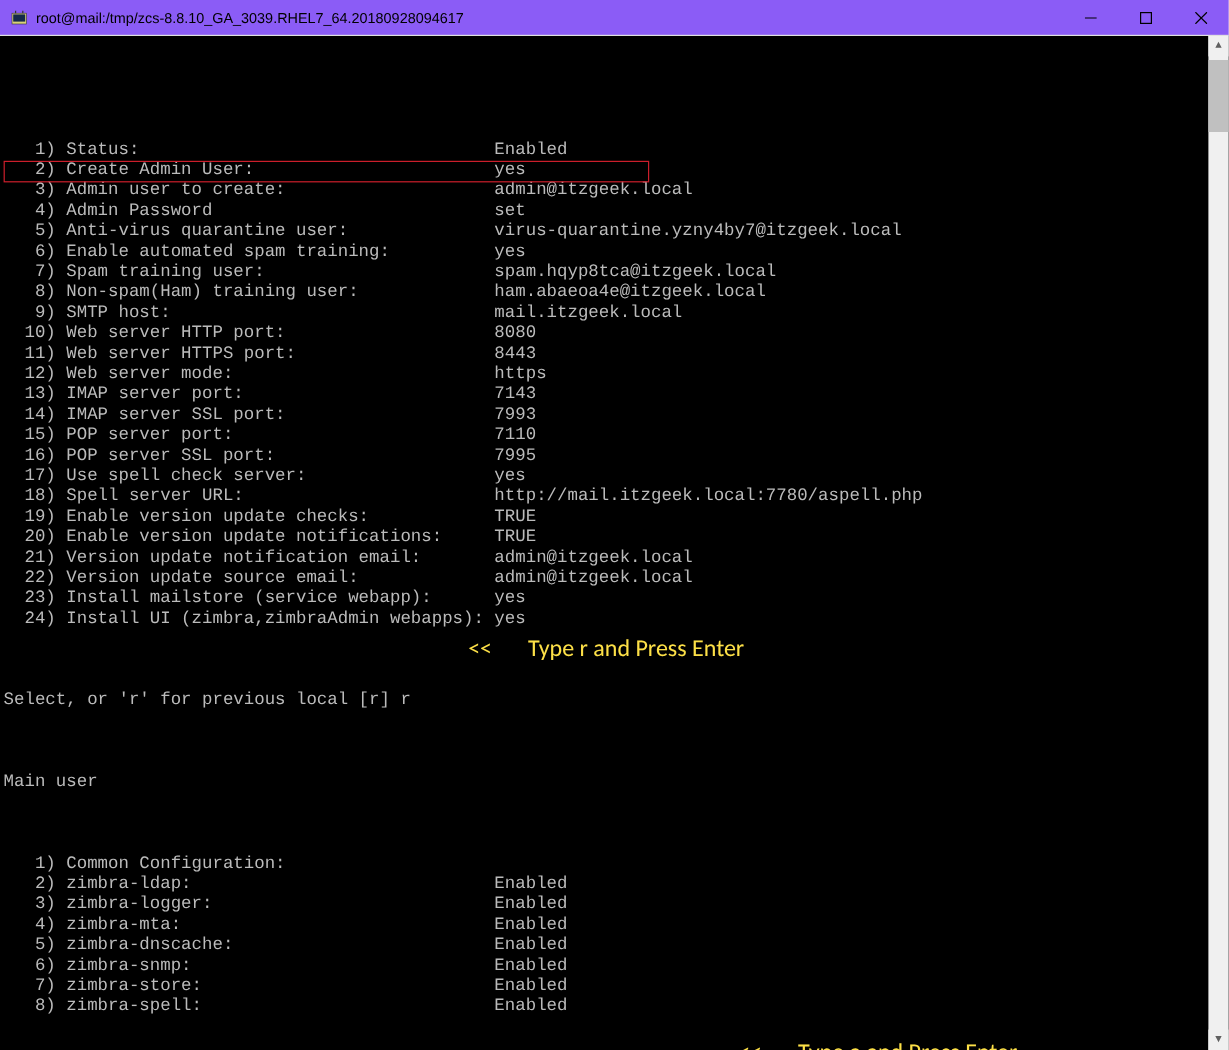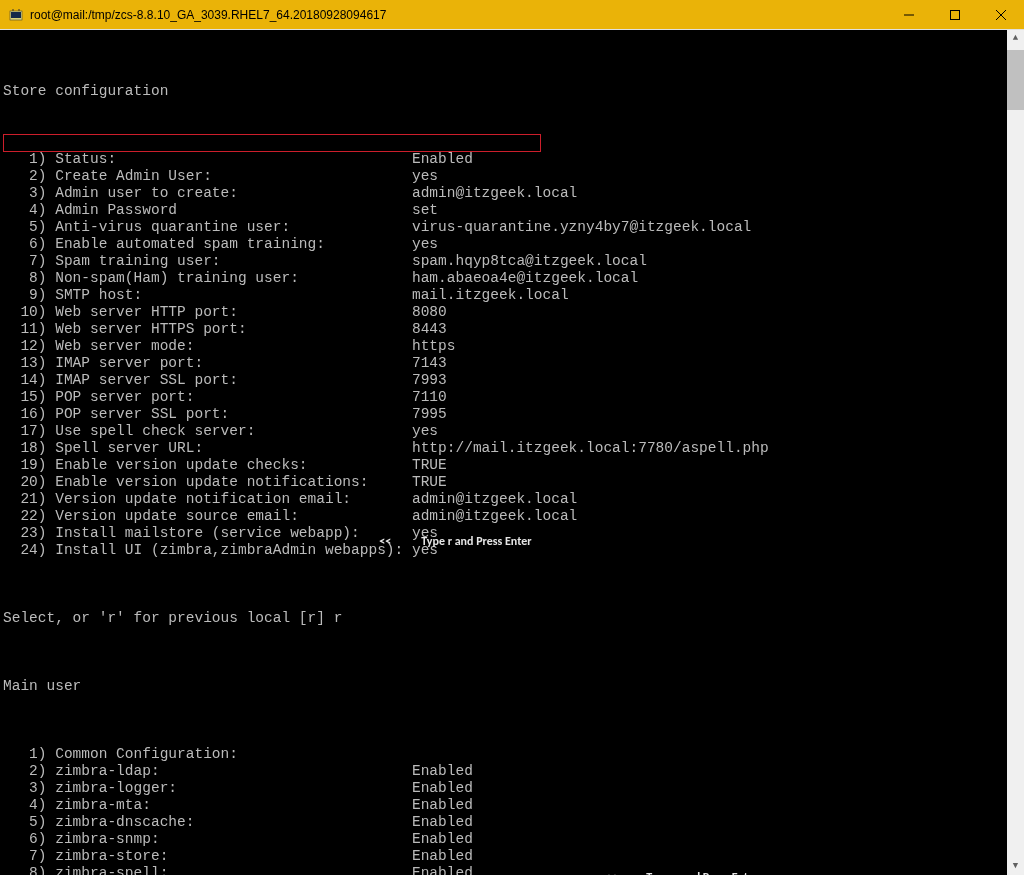--- a/index.html
+++ b/index.html
@@ -12,21 +12,21 @@
     }
     .window {
       width: 1024px;
       height: 875px;
       background: #ffffff;
       display: flex;
       flex-direction: column;
     }
     .titlebar {
       height: 30px;
-      background: #eab308;
+      background: #8b5cf6;
       display: flex;
       align-items: center;
       padding-left: 8px;
       border-bottom: 1px solid #e0e0e0;
     }
     .titlebar-icon {
       width: 16px;
       height: 16px;
       margin-right: 6px;
       display: flex;
@@ -92,24 +92,24 @@
     .scrollbar-arrow.up { position: absolute; top: 0; }
     .scrollbar-arrow.down { position: absolute; bottom: 0; }
     .term-line { display: block; height: 17px; min-height: 17px; }
     .highlight-box {
       position: absolute;
       border: 1px solid #cc1e2b;
       pointer-events: none;
     }
     .annotation {
       position: absolute;
-      color: #e5e5e5;
+      color: #fde047;
       font-family: 'Calibri', 'Segoe UI', sans-serif;
-      font-size: 12px;
-      font-weight: 700;
+      font-size: 20px;
+      font-weight: 400;
     }
     .annotation .arrow {
       margin-right: 30px;
     }
     .term-content {
       position: absolute;
       left: 3px;
       top: 2px;
       right: 17px;
     }
@@ -144,21 +144,20 @@
             <line x1="0" y1="0" x2="10" y2="10" stroke="#000" stroke-width="1"></line>
             <line x1="10" y1="0" x2="0" y2="10" stroke="#000" stroke-width="1"></line>
           </svg>
       </div>
     </div>
   </div>
 
   <div class="terminal">
     <div class="term-content">
 <span class="term-line"> </span>
-<span class="term-line">Store configuration</span>
 <span class="term-line"> </span>
 <div id="store-lines"><span class="term-line">   1) Status:                                  Enabled</span><span class="term-line">   2) Create Admin User:                       yes</span><span class="term-line">   3) Admin user to create:                    admin@itzgeek.local</span><span class="term-line">   4) Admin Password                           set</span><span class="term-line">   5) Anti-virus quarantine user:              virus-quarantine.yzny4by7@itzgeek.local</span><span class="term-line">   6) Enable automated spam training:          yes</span><span class="term-line">   7) Spam training user:                      spam.hqyp8tca@itzgeek.local</span><span class="term-line">   8) Non-spam(Ham) training user:             ham.abaeoa4e@itzgeek.local</span><span class="term-line">   9) SMTP host:                               mail.itzgeek.local</span><span class="term-line">  10) Web server HTTP port:                    8080</span><span class="term-line">  11) Web server HTTPS port:                   8443</span><span class="term-line">  12) Web server mode:                         https</span><span class="term-line">  13) IMAP server port:                        7143</span><span class="term-line">  14) IMAP server SSL port:                    7993</span><span class="term-line">  15) POP server port:                         7110</span><span class="term-line">  16) POP server SSL port:                     7995</span><span class="term-line">  17) Use spell check server:                  yes</span><span class="term-line">  18) Spell server URL:                        http://mail.itzgeek.local:7780/aspell.php</span><span class="term-line">  19) Enable version update checks:            TRUE</span><span class="term-line">  20) Enable version update notifications:     TRUE</span><span class="term-line">  21) Version update notification email:       admin@itzgeek.local</span><span class="term-line">  22) Version update source email:             admin@itzgeek.local</span><span class="term-line">  23) Install mailstore (service webapp):      yes</span><span class="term-line">  24) Install UI (zimbra,zimbraAdmin webapps): yes</span></div>
 <span class="term-line"> </span>
 <span class="term-line">Select, or 'r' for previous local [r] r</span>
 <span class="term-line"> </span>
 <span class="term-line">Main user</span>
 <span class="term-line"> </span>
 <div id="main-lines"><span class="term-line">   1) Common Configuration:                    </span><span class="term-line">   2) zimbra-ldap:                             Enabled</span><span class="term-line">   3) zimbra-logger:                           Enabled</span><span class="term-line">   4) zimbra-mta:                              Enabled</span><span class="term-line">   5) zimbra-dnscache:                         Enabled</span><span class="term-line">   6) zimbra-snmp:                             Enabled</span><span class="term-line">   7) zimbra-store:                            Enabled</span><span class="term-line">   8) zimbra-spell:                            Enabled</span></div>
 
 

